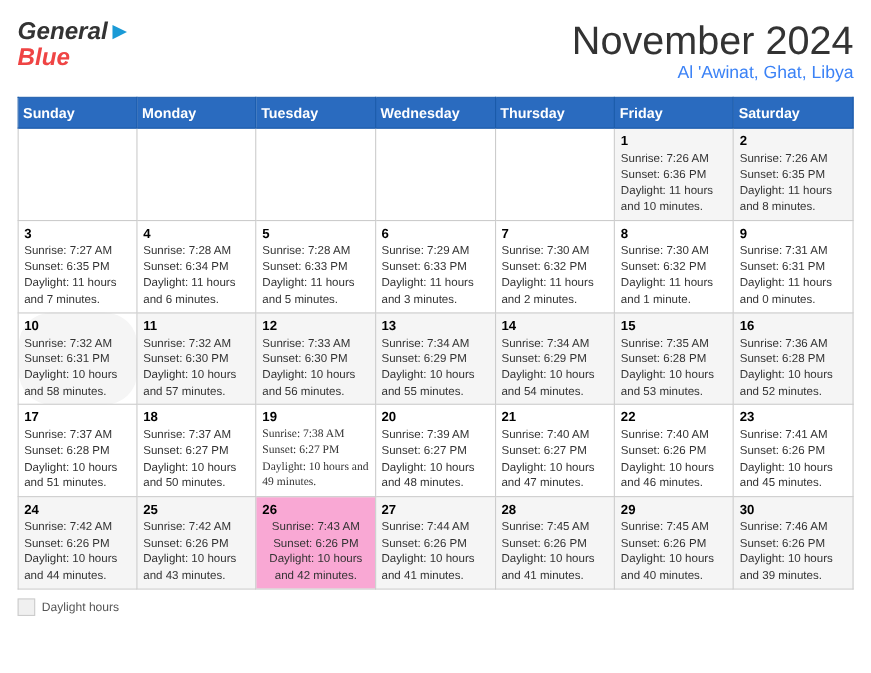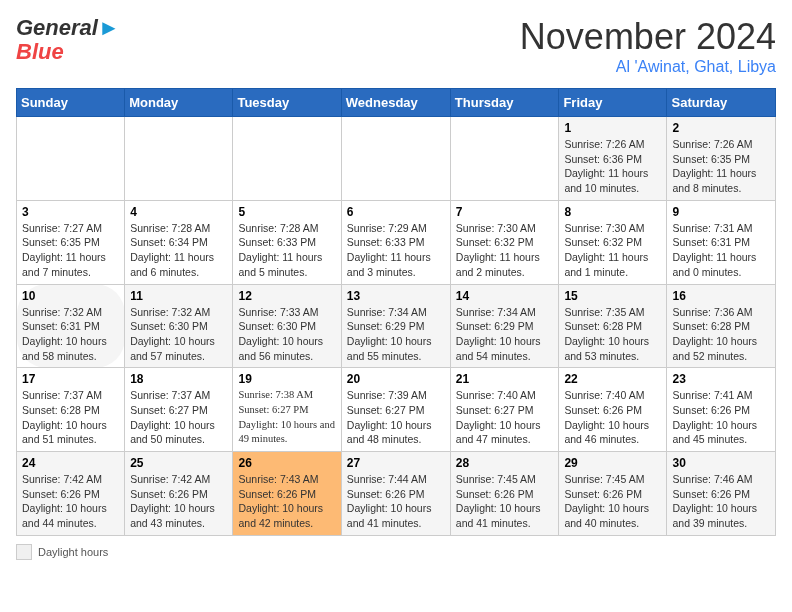--- a/index.html
+++ b/index.html
@@ -292,23 +292,23 @@
           <div class="day-info" style="white-space: pre-line;">Sunrise: 7:42 AM
 Sunset: 6:26 PM
 Daylight: 10 hours and 44 minutes.</div>
         </td>
         <td style="background: rgb(245, 245, 245);">
           <span class="day-num">25</span>
           <div class="day-info" style="white-space: pre-line;">Sunrise: 7:42 AM
 Sunset: 6:26 PM
 Daylight: 10 hours and 43 minutes.</div>
         </td>
-        <td style="background: #fdba74;">
+        <td style="background: #f9a8d4;">
           <span class="day-num">26</span>
-          <div class="day-info" style="white-space: pre-line;">Sunrise: 7:43 AM
+          <div class="day-info" style="white-space: pre-line; text-align: center;">Sunrise: 7:43 AM
 Sunset: 6:26 PM
 Daylight: 10 hours and 42 minutes.</div>
         </td>
         <td style="background: rgb(245, 245, 245);">
           <span class="day-num">27</span>
           <div class="day-info" style="white-space: pre-line;">Sunrise: 7:44 AM
 Sunset: 6:26 PM
 Daylight: 10 hours and 41 minutes.</div>
         </td>
         <td style="background: rgb(245, 245, 245);">

